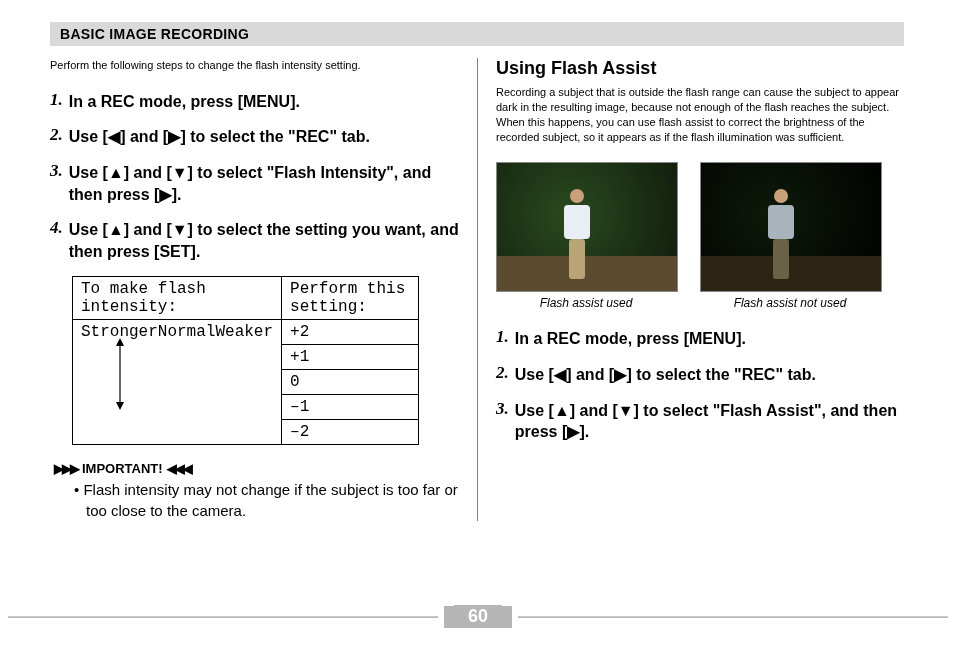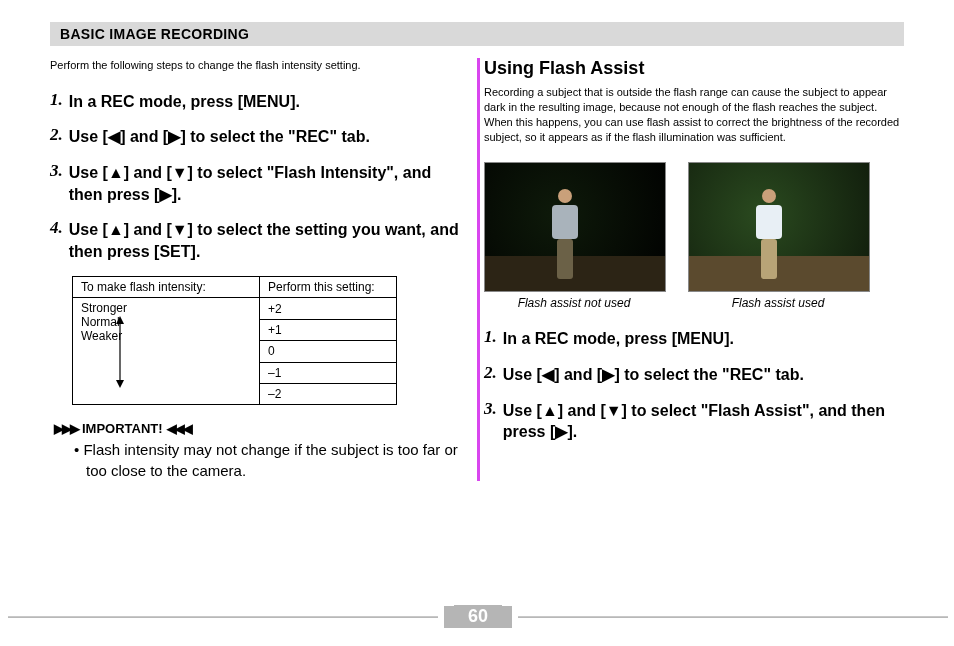--- a/index.html
+++ b/index.html
@@ -28,23 +28,23 @@
   .columns {
     display: flex;
     margin-top: 12px;
   }
   .col {
     width: 50%;
     padding-right: 18px;
     box-sizing: border-box;
   }
   .col + .col {
-    padding-left: 4px;
+    padding-left: 18px;
     padding-right: 0;
-    border-left: 3px solid #d946ef;
+    border-left: 1px solid #d946ef;
   }
   h2 {
     font-size: 18px;
     margin: 0 0 6px 0;
     font-weight: bold;
   }
   .intro {
     font-size: 11px;
     line-height: 1.35;
     margin: 0 0 18px 0;
@@ -67,23 +67,24 @@
     line-height: 1.1;
     font-family: "Times New Roman", serif;
   }
   .step-text {
     font-weight: bold;
     font-size: 16px;
     line-height: 1.35;
   }
   table.settings {
     border-collapse: collapse;
-    font-size: 12px;
+    font-size: 16px;
     margin-left: 22px;
     margin-bottom: 16px;
+    font-family: Liberation Mono, monospace;
   }
   table.settings th, table.settings td {
     border: 1px solid #000;
     padding: 3px 8px;
     text-align: left;
     font-weight: normal;
   }
   table.settings th {
     background: #fff;
   }
@@ -239,21 +240,21 @@
       </ol>
 
       <table class="settings">
         <tbody>
             <tr>
           <th class="col-a">To make flash intensity:</th>
           <th class="col-b">Perform this setting:</th>
         </tr>
         <tr>
           <td rowspan="5" style="position:relative; vertical-align:top;">
-            <div style="display:flex; flex-direction:column; height:100px;">
+            <div style="display:flex; height:100px;">
               <span>Stronger</span>
               <span>Normal</span>
               <span>Weaker</span>
             </div>
             <svg style="position:absolute; left:42px; top:18px;" width="10" height="72" viewBox="0 0 10 72">
               <line x1="5" y1="6" x2="5" y2="66" stroke="#000" stroke-width="1.2"></line>
               <polygon points="5,0 1,8 9,8" fill="#000"></polygon>
               <polygon points="5,72 1,64 9,64" fill="#000"></polygon>
             </svg>
           </td>
@@ -281,43 +282,43 @@
       </div>
       <div class="bullet">• <span>Flash intensity may not change if the subject is too far or too close to the camera.</span></div>
     </div>
 
     <div class="col">
       <h2>Using Flash Assist</h2>
       <p class="intro">Recording a subject that is outside the flash range can cause the subject to appear dark in the resulting image, because not enough of the flash reaches the subject. When this happens, you can use flash assist to correct the brightness of the recorded subject, so it appears as if the flash illumination was sufficient.</p>
 
       <div class="images-row">
         <div class="img-box">
+          <div class="fake-photo used">
+            <div class="bg"></div>
+            <div class="ground"></div>
+            <div class="person">
+                <div class="head"></div>
+                <div class="torso"></div>
+                <div class="legs"></div>
+              </div>
+          </div>
+          <div class="caption">Flash assist used</div>
+        </div>
+        <div class="img-box">
           <div class="fake-photo notused">
             <div class="bg"></div>
             <div class="ground"></div>
             <div class="person">
                 <div class="head"></div>
                 <div class="torso"></div>
                 <div class="legs"></div>
               </div>
           </div>
           <div class="caption">Flash assist not used</div>
         </div>
-        <div class="img-box">
-          <div class="fake-photo used">
-            <div class="bg"></div>
-            <div class="ground"></div>
-            <div class="person">
-                <div class="head"></div>
-                <div class="torso"></div>
-                <div class="legs"></div>
-              </div>
-          </div>
-          <div class="caption">Flash assist used</div>
-        </div>
       </div>
 
       <ol class="steps" style="margin-top:18px;">
         <li>
           <span class="step-num">1.</span>
           <span class="step-text">In a REC mode, press [MENU].</span>
         </li>
         <li>
           <span class="step-num">2.</span>
           <span class="step-text">Use [◀] and [▶] to select the "REC" tab.</span>

